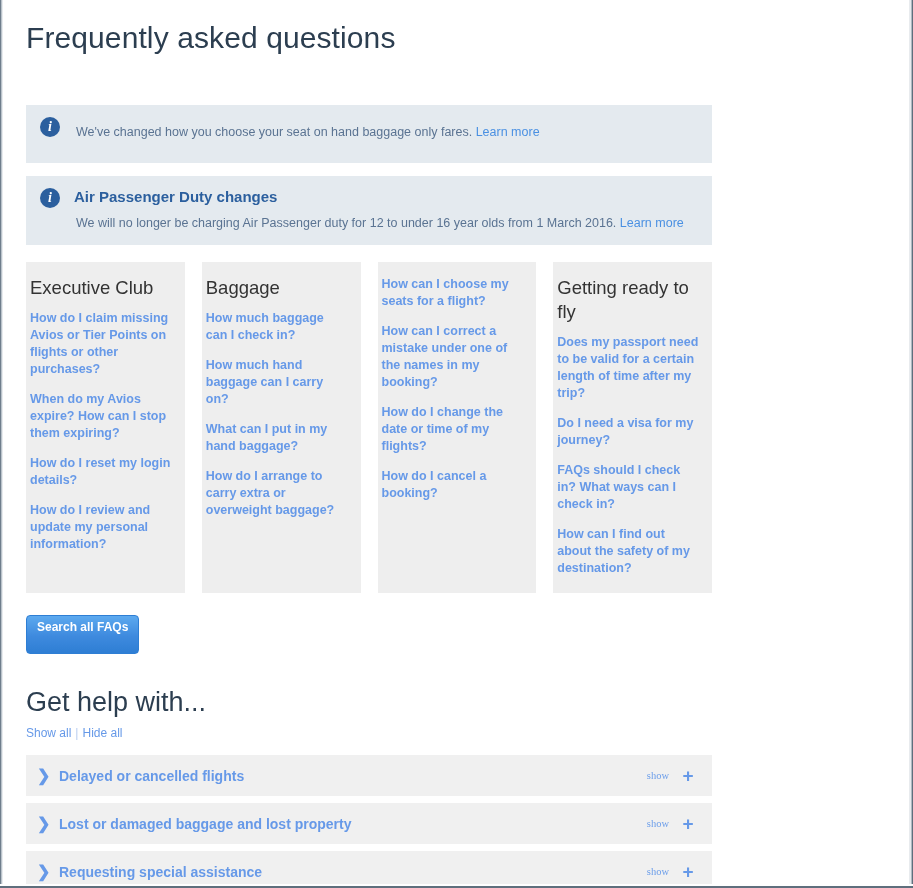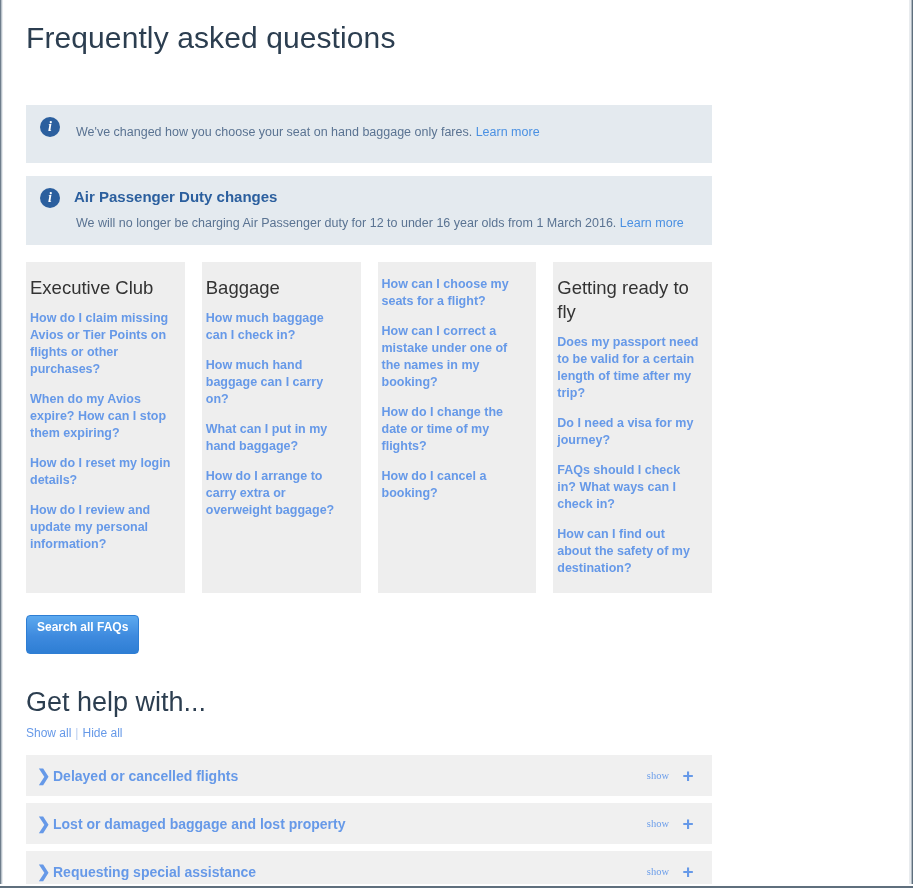--- a/index.html
+++ b/index.html
@@ -176,20 +176,21 @@
     font-weight: 700;
     line-height: 16px;
     text-align: left;
   }
   .acc-label {
     flex: 1 1 auto;
     color: #6699e8;
     font-size: 14px;
     font-weight: 700;
     line-height: 18px;
+    margin-left: 6px;
   }
   .acc-show {
     flex: 0 0 auto;
     color: #6c9eea;
     font-size: 10.5px;
     line-height: 14px;
     margin-right: 12px;
     font-family: Liberation Serif, serif;
   }
   .acc-plus {

